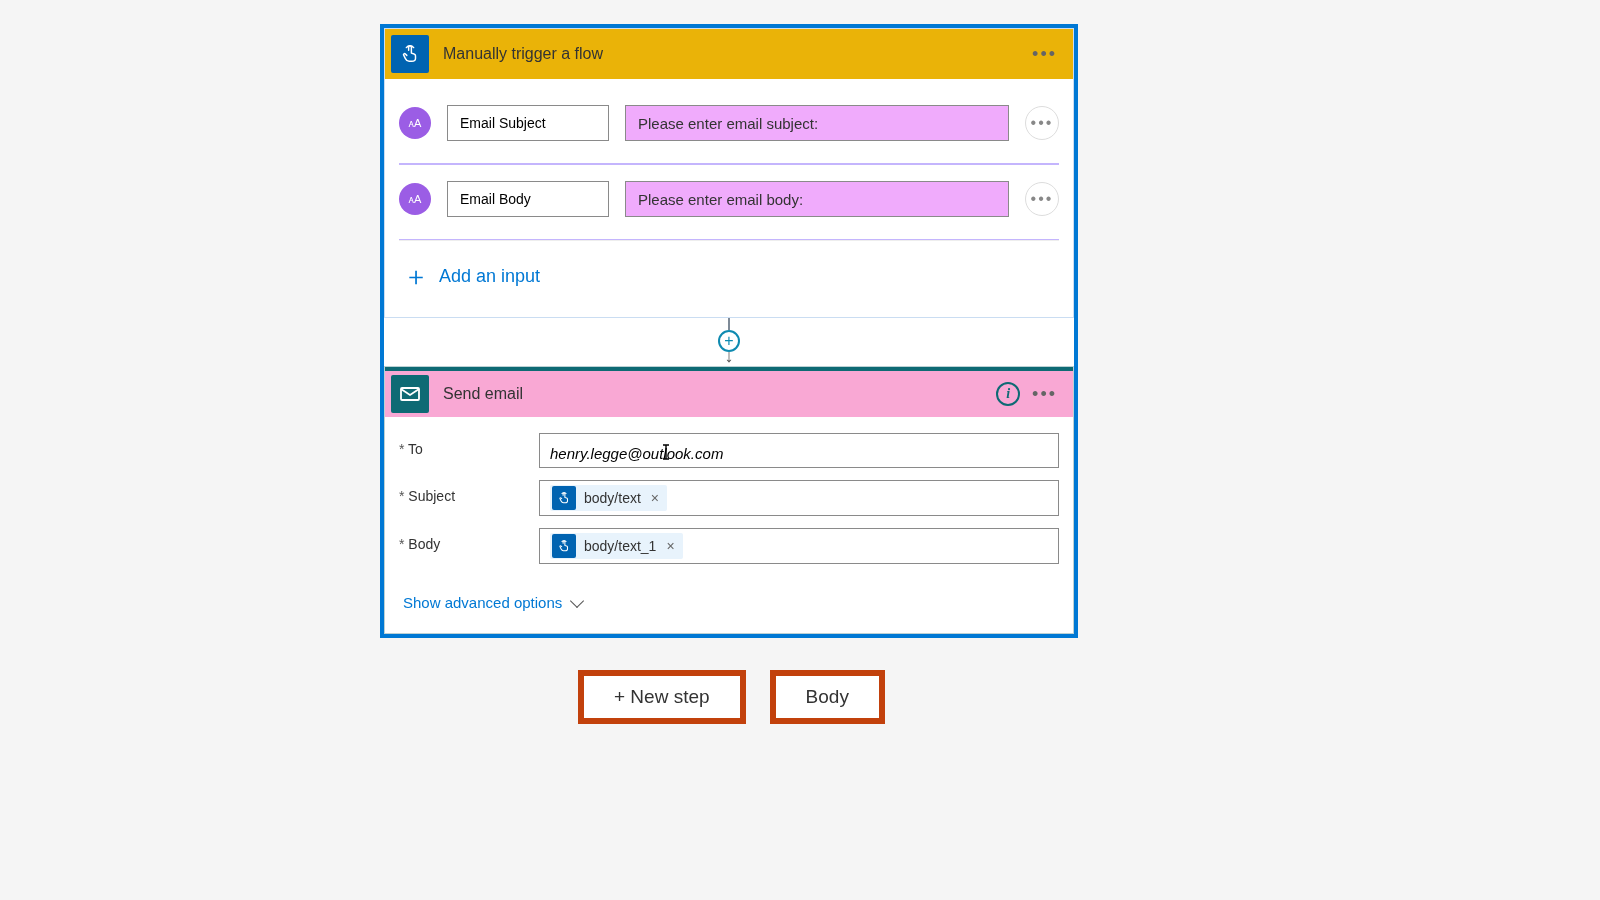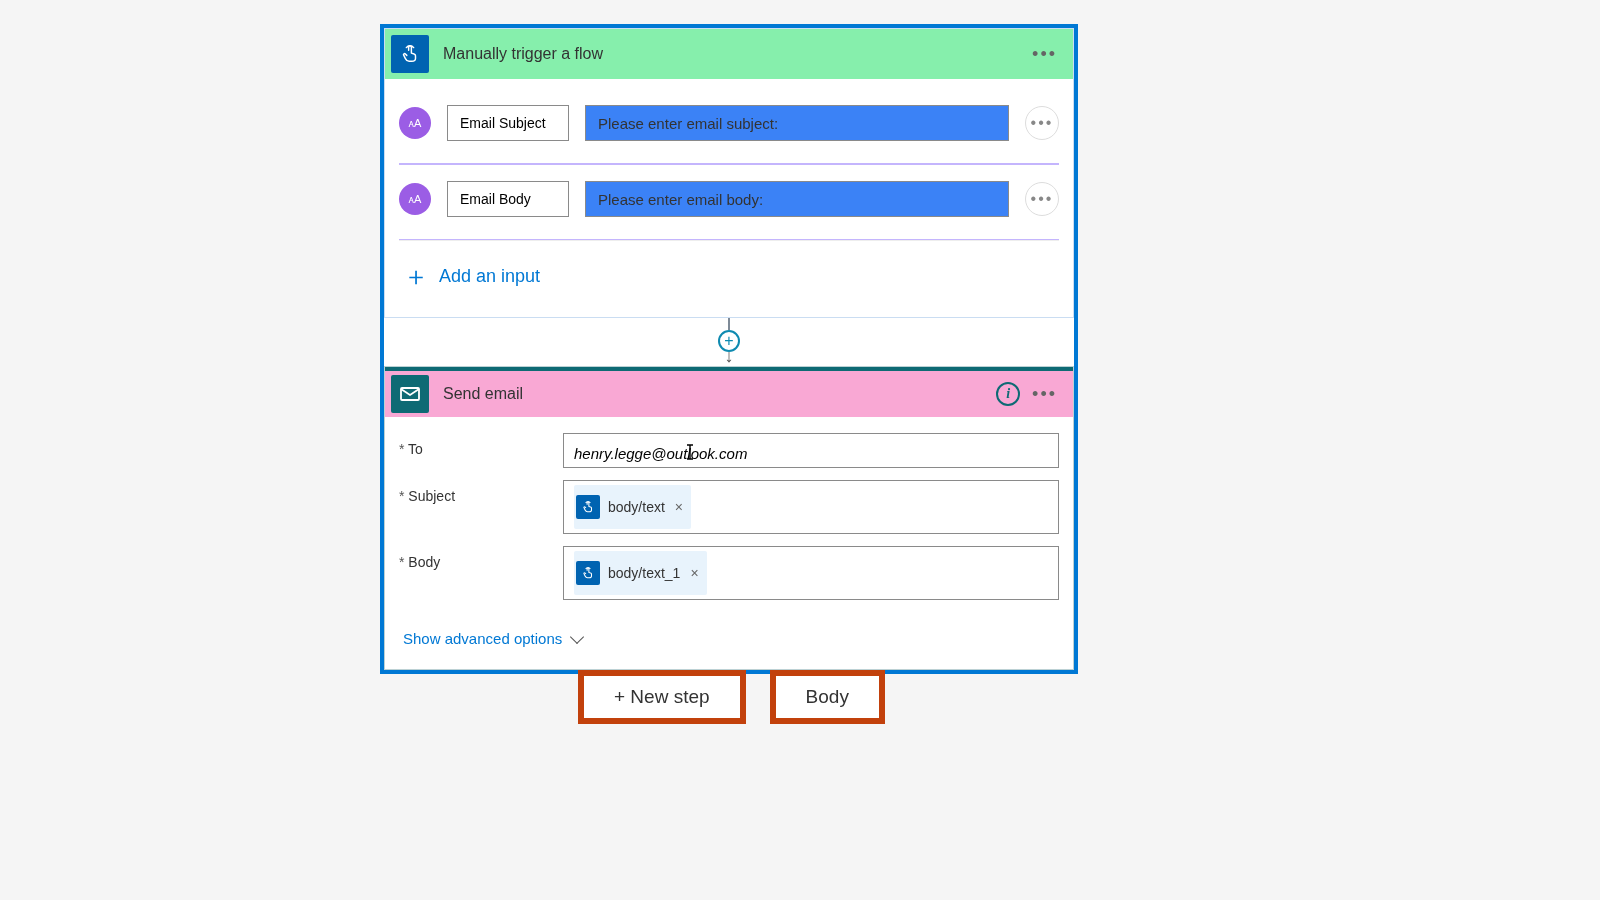--- a/index.html
+++ b/index.html
@@ -22,21 +22,21 @@
   .trigger-card {
     background: #fff;
     border: 1px solid #caddf2;
   }
   .card-header {
     display: flex;
     align-items: center;
     padding: 8px 14px 8px 6px;
     height: 50px;
   }
-  .trigger-header { background: #86efac; }
+  .trigger-header { background: #eab308; }
   .action-header { 
     background: #f9a8d4;
     border-top: 4px solid #0e6a74;
   }
   .header-icon {
     width: 38px;
     height: 38px;
     border-radius: 2px;
     display: flex;
     align-items: center;
@@ -98,33 +98,33 @@
     color: #fff;
     display: flex;
     align-items: center;
     justify-content: center;
     font-size: 11px;
     flex-shrink: 0;
   }
   .input-name {
     border: 1px solid #8a8a8a;
     height: 36px;
-    width: 122px;
+    width: 162px;
     padding: 0 12px;
     font-size: 14px;
     background: #fff;
   }
   .input-prompt {
     border: 1px solid #8a8a8a;
     height: 36px;
     flex: 1;
     padding: 0 12px;
     font-size: 15px;
     color: #333;
-    background: #3b82f6;
+    background: #f0abfc;
   }
   .row-menu {
     width: 34px;
     height: 34px;
     border-radius: 50%;
     border: 1px solid #ddd;
     display: flex;
     align-items: center;
     justify-content: center;
     color: #888;
@@ -189,21 +189,21 @@
   
   .action-card {
     background: #fff;
     border: 1px solid #bcd1d4;
   }
   .param-body {
     padding: 16px 14px 0;
   }
   .param-row {
     display: flex;
-    gap: 24px;
+    gap: 0;
     margin-bottom: 12px;
   }
   .param-label {
     width: 140px;
     font-size: 14px;
     color: #333;
     padding-top: 8px;
   }
   .req-star::before {
     content: "* ";
@@ -222,21 +222,21 @@
   }
   .param-field.text-only {
     padding-top: 10px;
     font-style: italic;
   }
   .token {
     display: inline-flex;
     align-items: center;
     background: #e8f3fc;
     border-radius: 2px;
-    height: 44px;
+    height: 26px;
     padding-right: 8px;
     font-size: 14px;
     color: #333;
   }
   .token-icon {
     width: 24px;
     height: 24px;
     background: #0063b1;
     border-radius: 2px;
     margin: 2px 8px 2px 2px;

